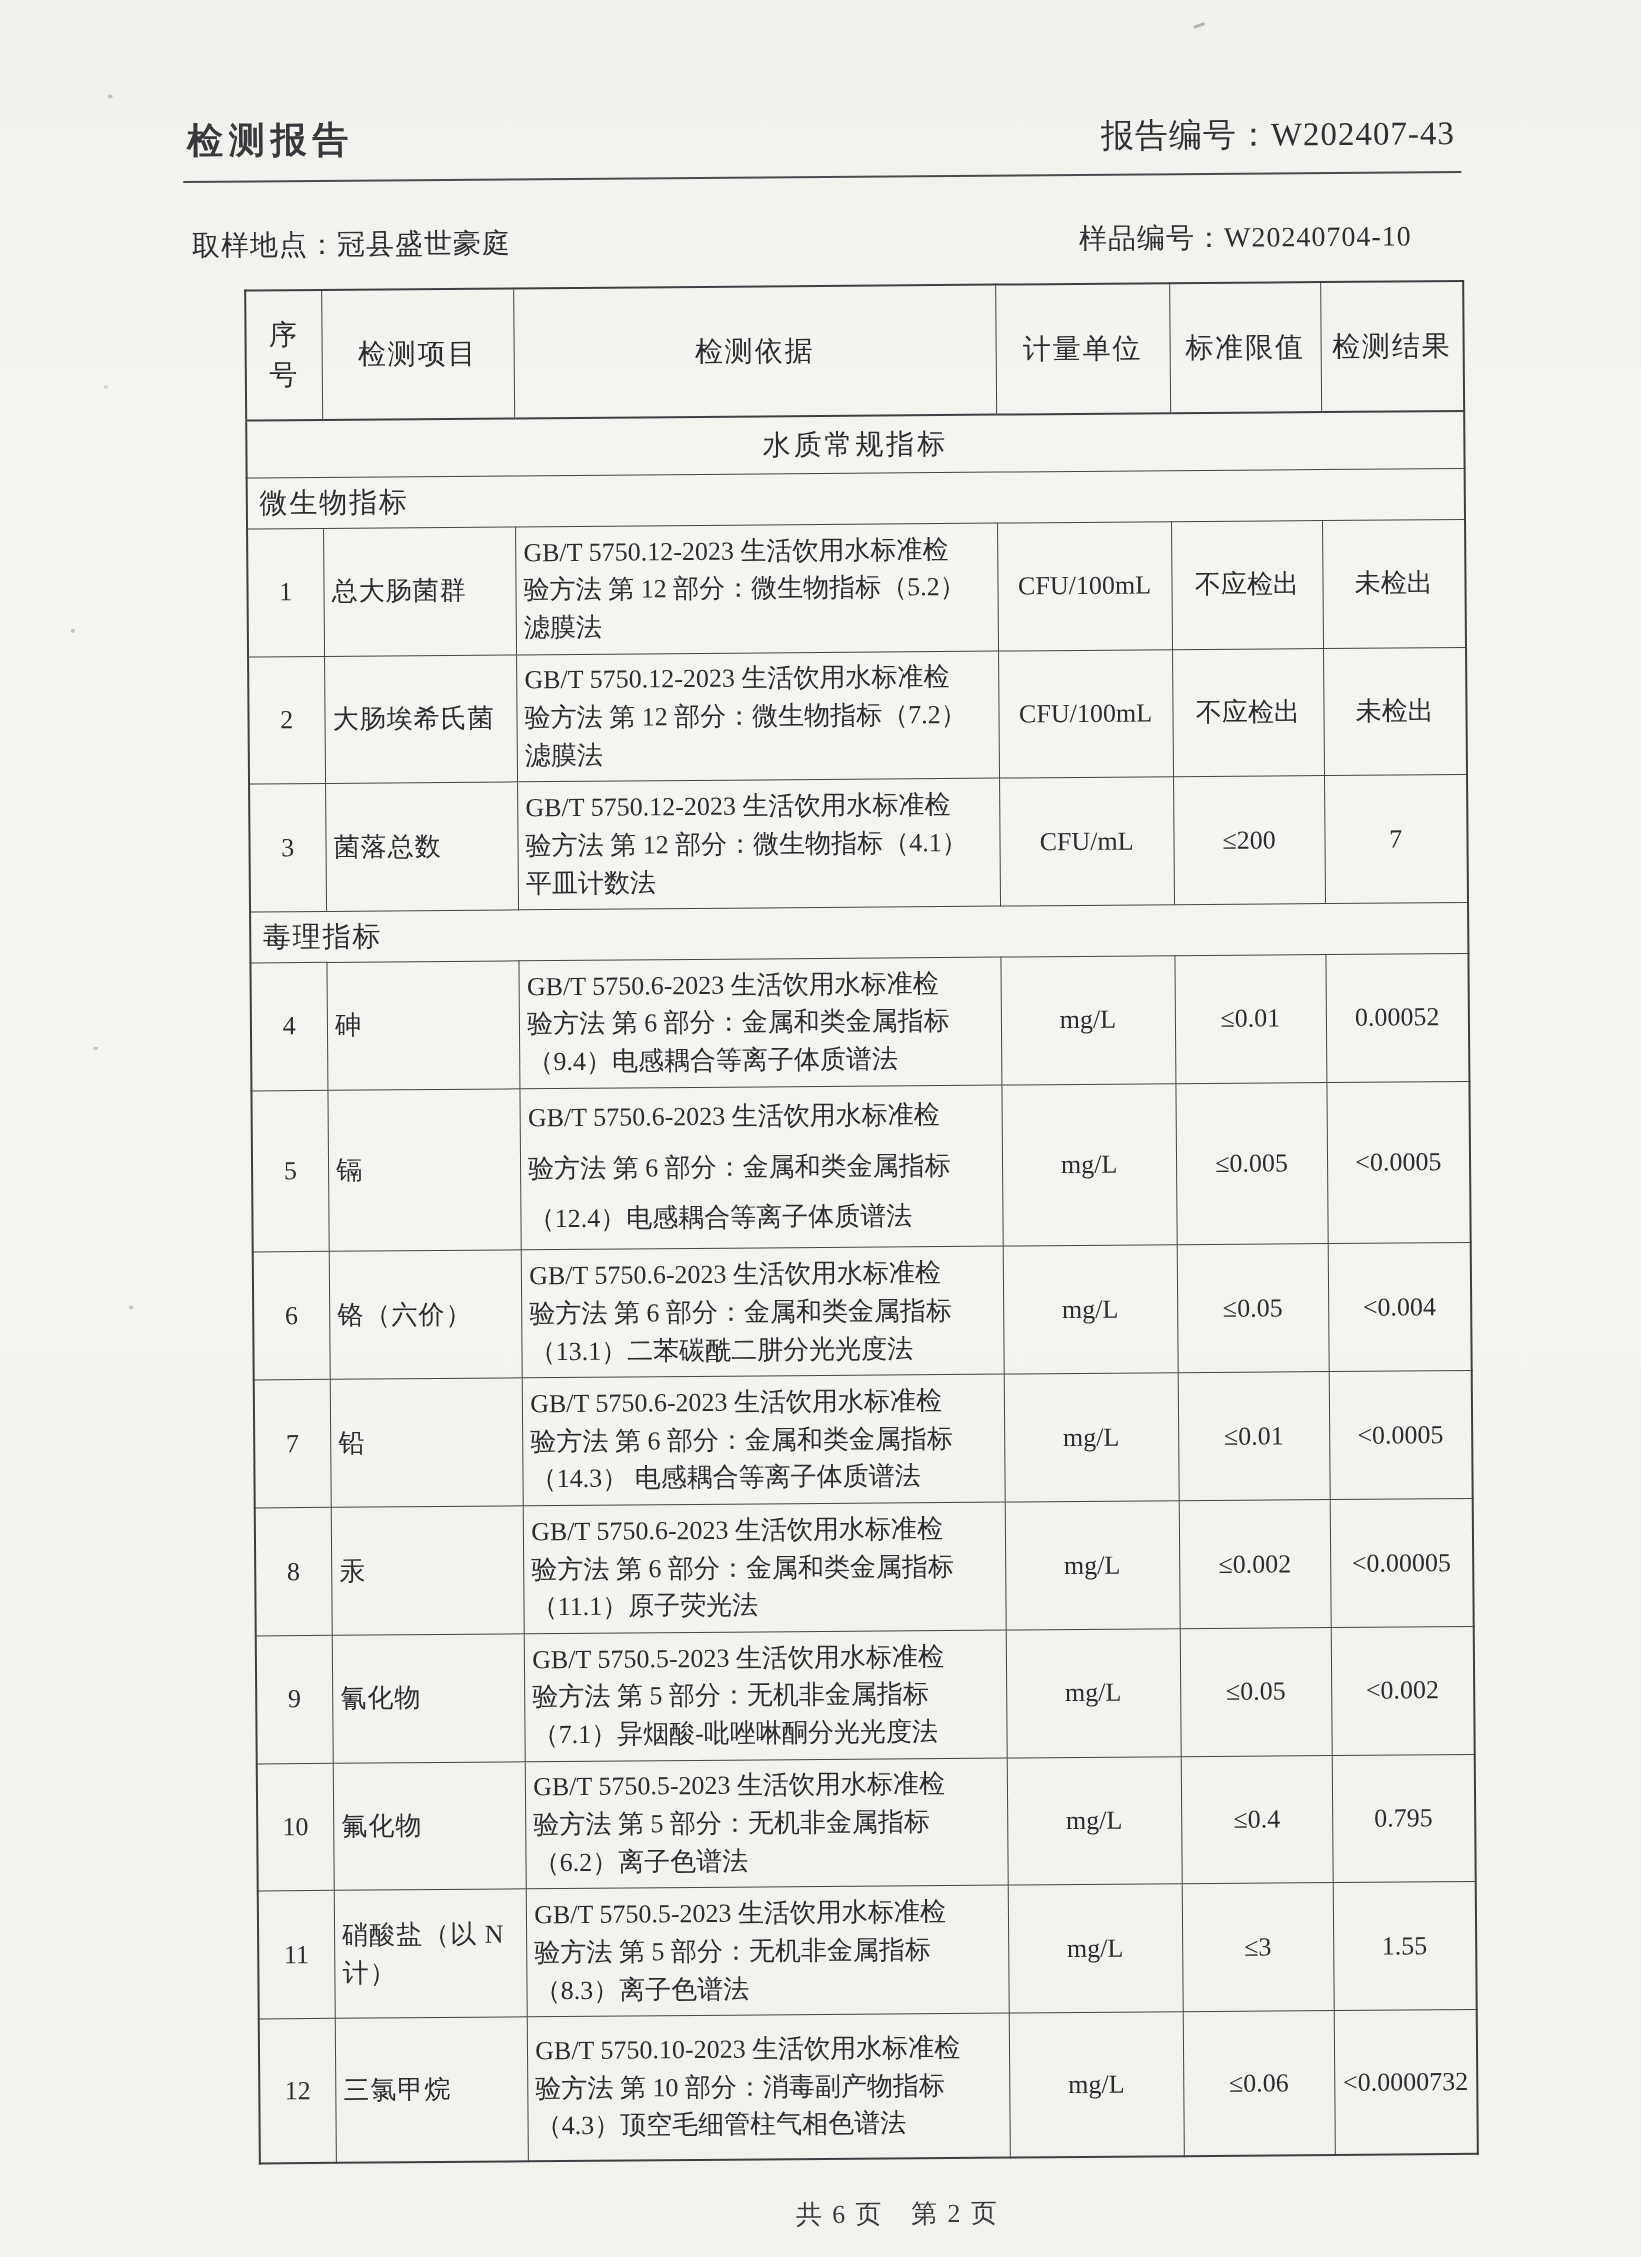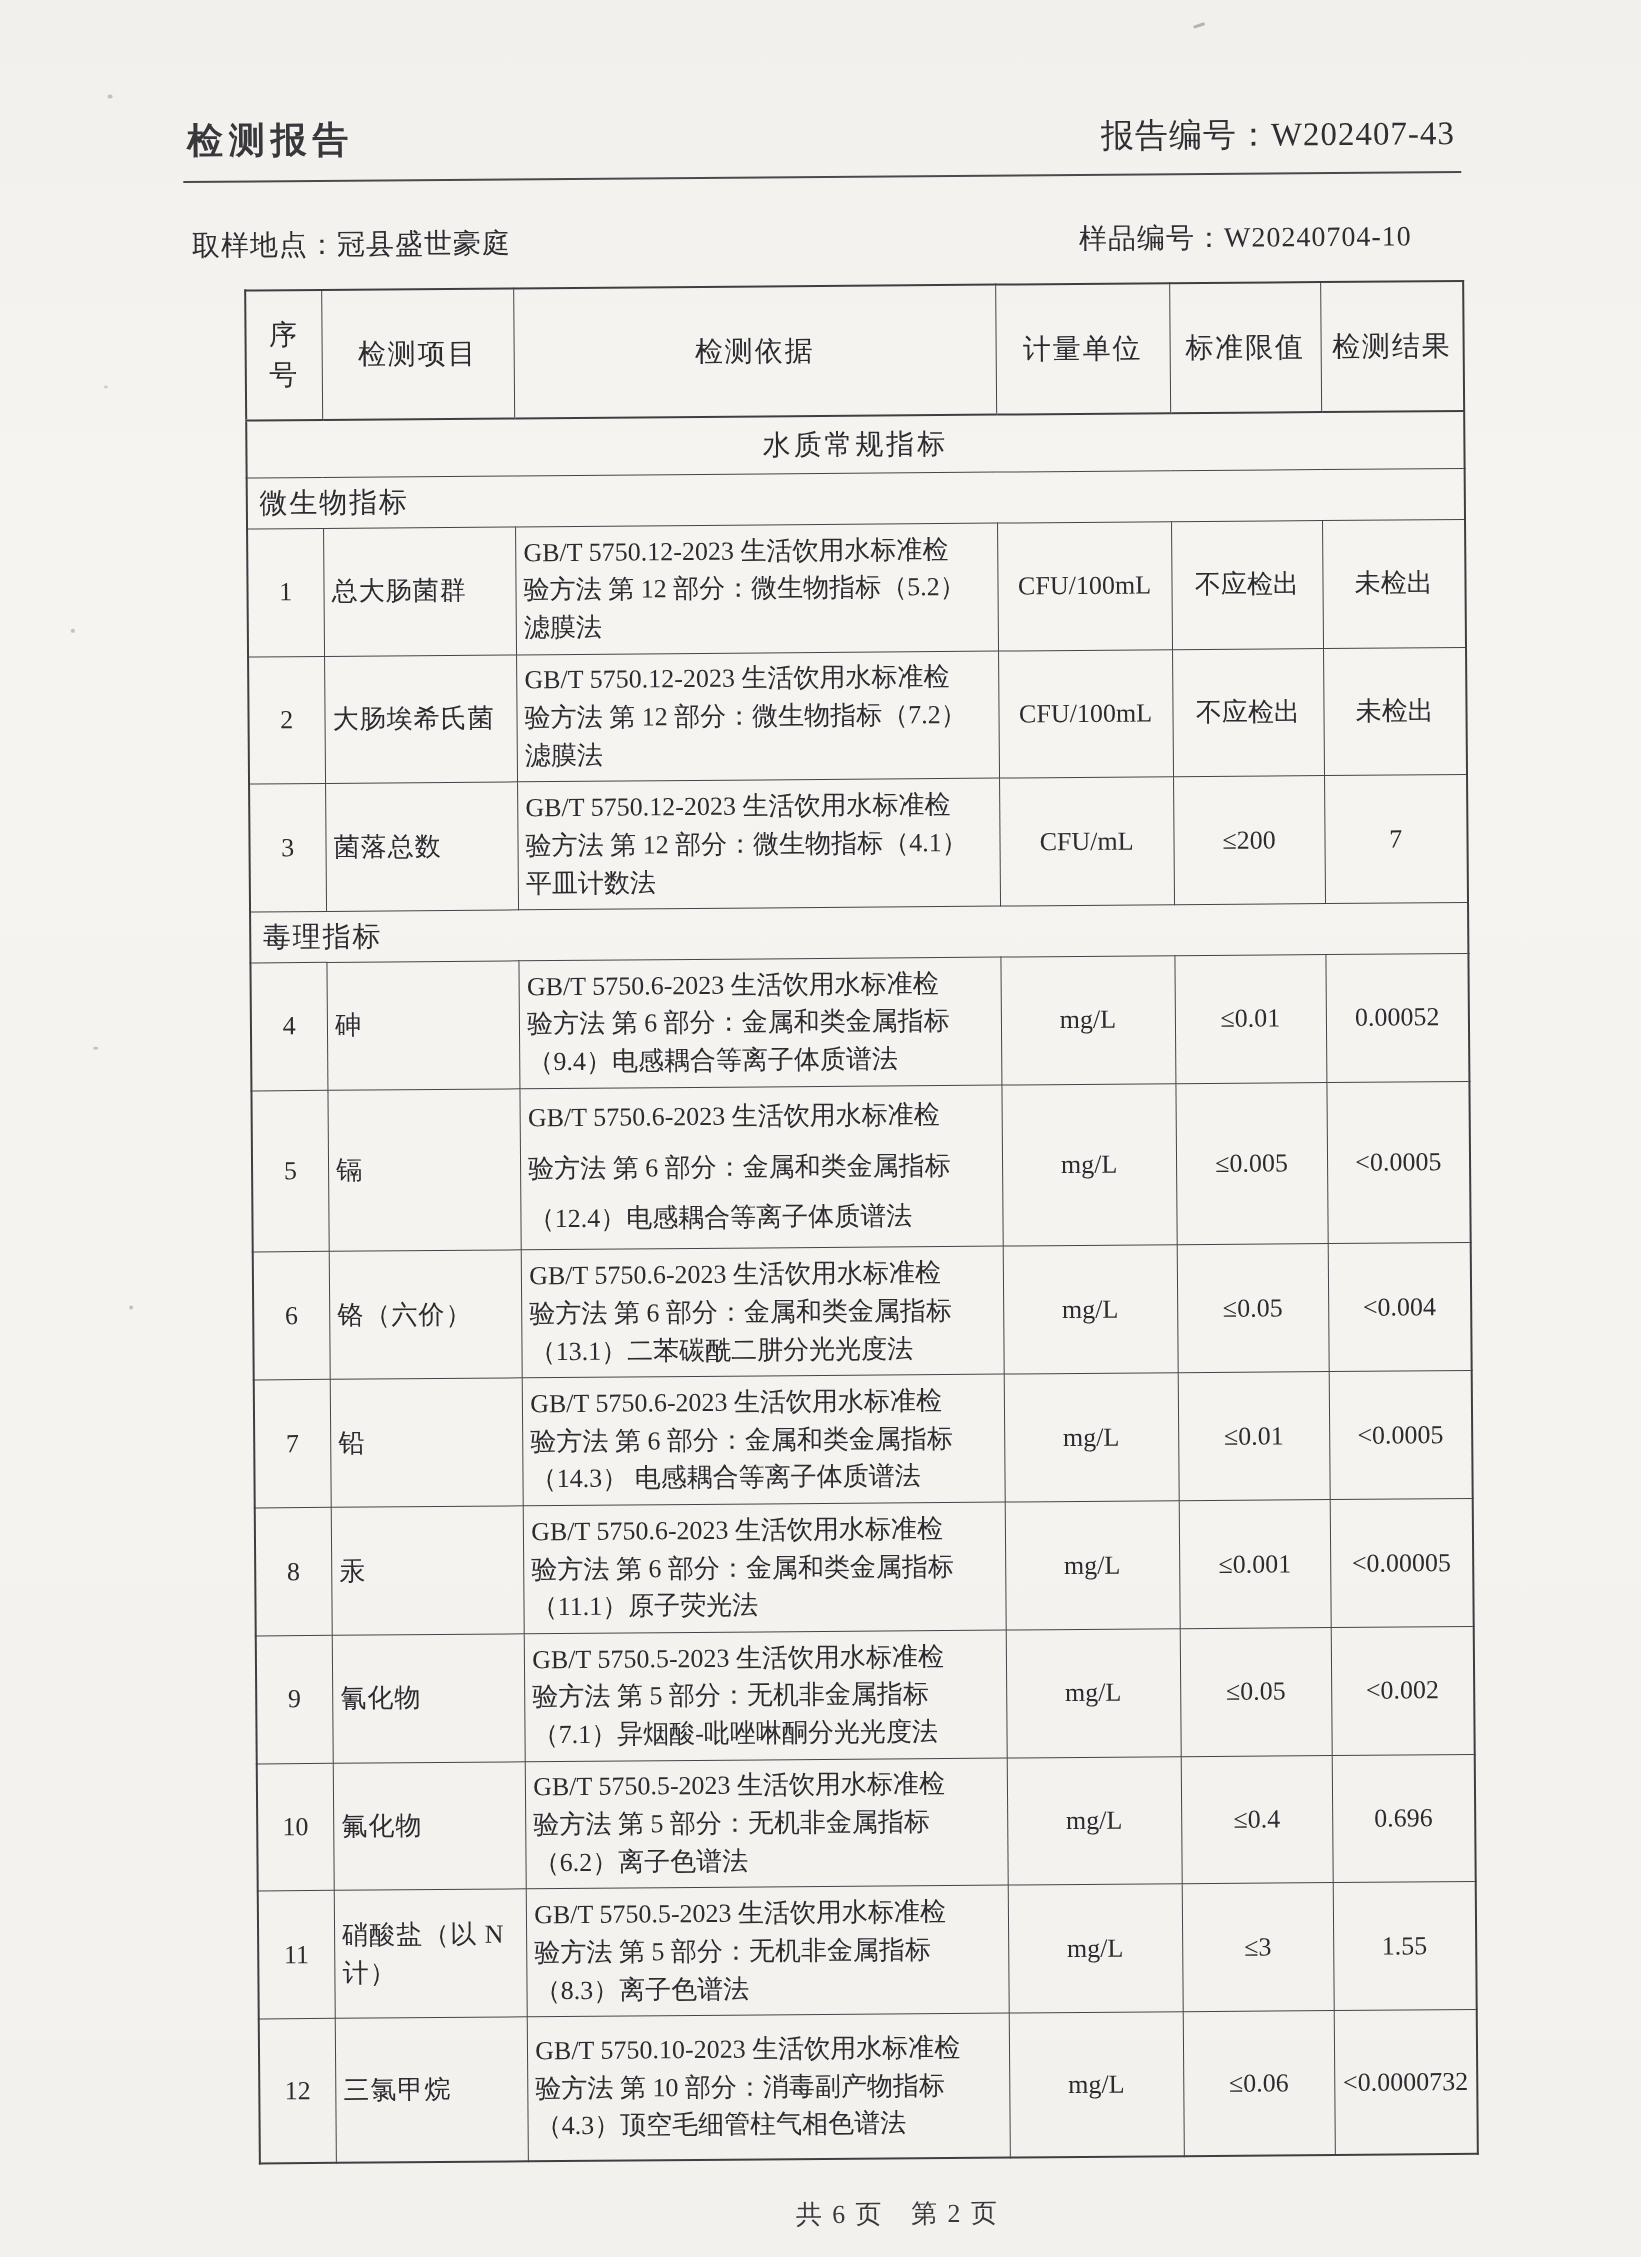--- a/index.html
+++ b/index.html
@@ -203,42 +203,42 @@
         <td class="c-limit">≤0.01</td>
         <td class="c-result">&lt;0.0005</td>
       </tr>
       <tr class="r-data">
         <td class="c-no">8</td>
         <td class="c-item">汞</td>
         <td class="c-basis">GB/T 5750.6-2023 生活饮用水标准检
 验方法 第 6 部分：金属和类金属指标
 （11.1）原子荧光法</td>
         <td class="c-unit">mg/L</td>
-        <td class="c-limit">≤0.001</td>
+        <td class="c-limit">≤0.002</td>
         <td class="c-result">&lt;0.00005</td>
       </tr>
       <tr class="r-data">
         <td class="c-no">9</td>
         <td class="c-item">氰化物</td>
         <td class="c-basis">GB/T 5750.5-2023 生活饮用水标准检
 验方法 第 5 部分：无机非金属指标
 （7.1）异烟酸-吡唑啉酮分光光度法</td>
         <td class="c-unit">mg/L</td>
         <td class="c-limit">≤0.05</td>
         <td class="c-result">&lt;0.002</td>
       </tr>
       <tr class="r-data">
         <td class="c-no">10</td>
         <td class="c-item">氟化物</td>
         <td class="c-basis">GB/T 5750.5-2023 生活饮用水标准检
 验方法 第 5 部分：无机非金属指标
 （6.2）离子色谱法</td>
         <td class="c-unit">mg/L</td>
         <td class="c-limit">≤0.4</td>
-        <td class="c-result">0.696</td>
+        <td class="c-result">0.795</td>
       </tr>
       <tr class="r-data">
         <td class="c-no">11</td>
         <td class="c-item">硝酸盐（以 N
 计）</td>
         <td class="c-basis">GB/T 5750.5-2023  生活饮用水标准检
 验方法 第 5 部分：无机非金属指标
 （8.3）离子色谱法</td>
         <td class="c-unit">mg/L</td>
         <td class="c-limit">≤3</td>

